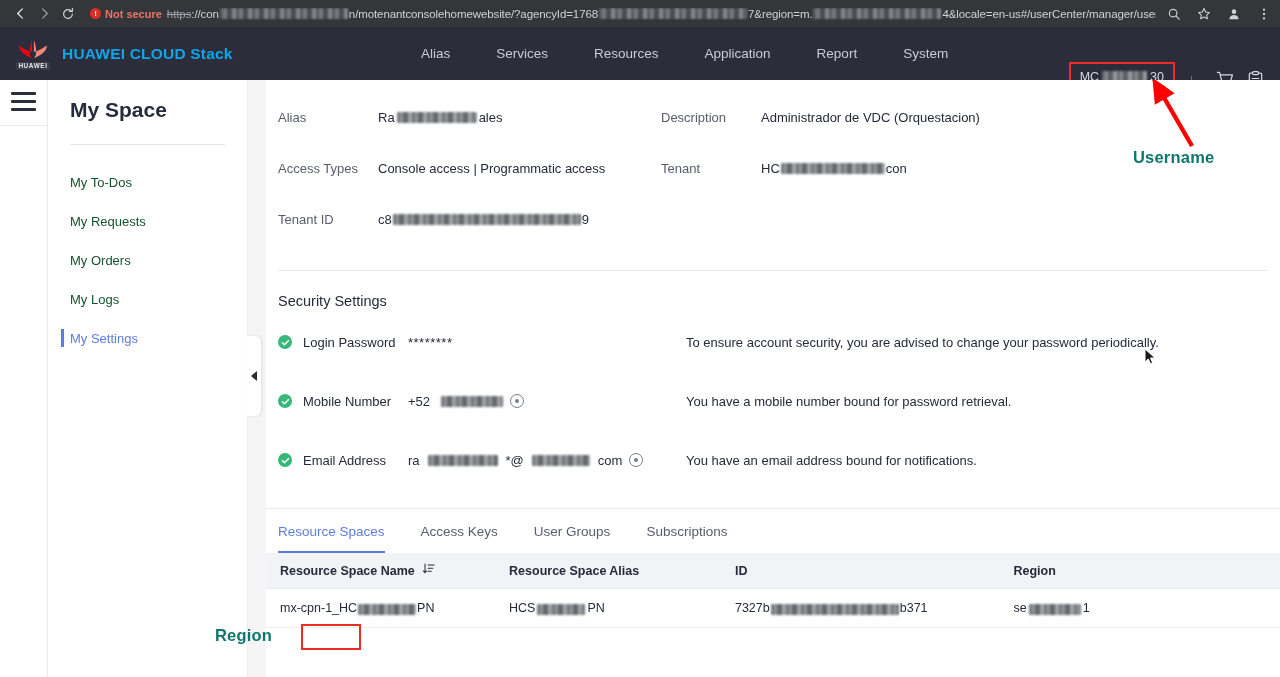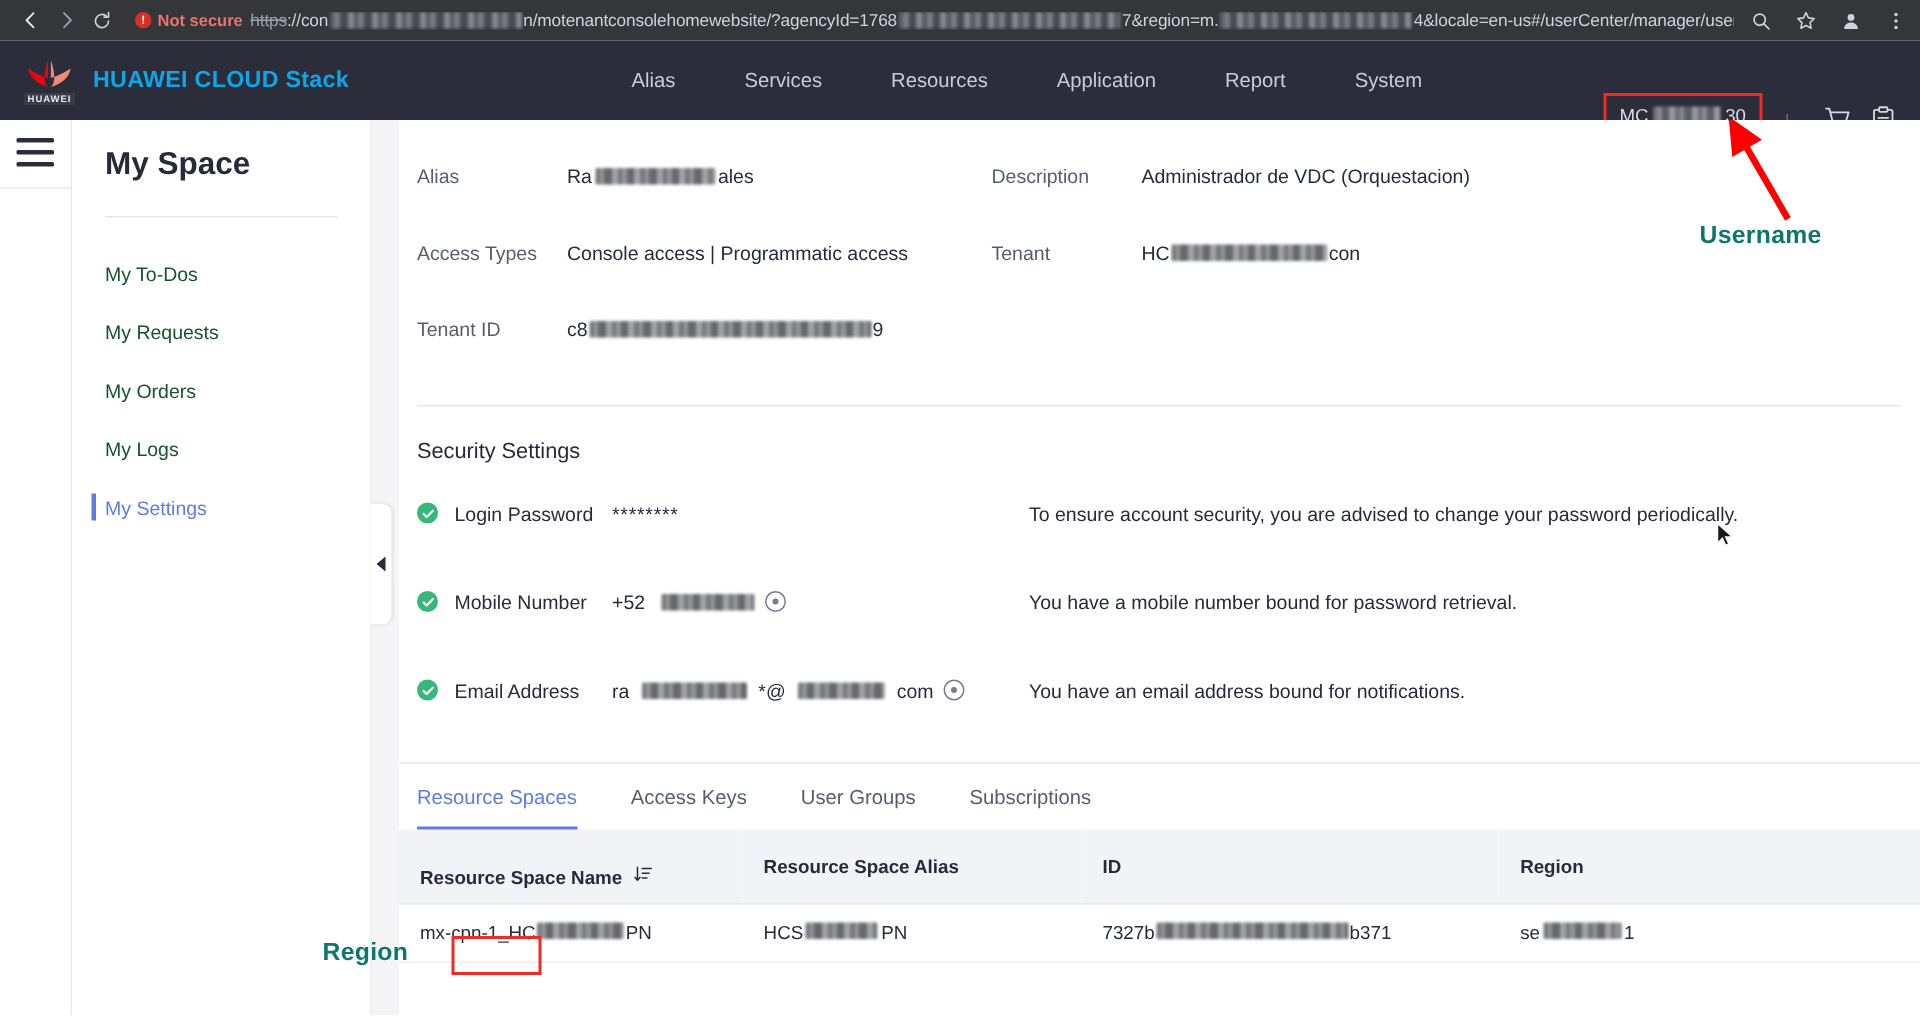--- a/index.html
+++ b/index.html
@@ -179,23 +179,23 @@
   .tbl{width:100%;border-collapse:collapse;table-layout:fixed;}
   .tbl th{
     background:#f2f3ف7;background:#f2f3f7;text-align:left;font-size:12.5px;color:#252b3a;
     font-weight:bold;padding:10px 0 10px 14px;border-bottom:1px solid #e8e8ee;
     box-sizing:border-box;white-space:nowrap;
   }
   .tbl td{
     font-size:12.5px;color:#252b3a;padding:12px 0 12px 14px;border-bottom:1px solid #eceef2;
     box-sizing:border-box;white-space:nowrap;overflow:hidden;
   }
-  .th-sort{display:inline-flex;align-items:center;gap:7px;margin-top:14px;}
+  .th-sort{display:inline-flex;align-items:center;gap:7px;}
   .sort-ico{display:inline-block;}
-  .cell-flex{display:flex;align-items:flex-start;}
+  .cell-flex{display:flex;align-items:flex-end;}
 
   .cursor{position:absolute;left:878px;top:268px;width:13px;height:18px;}
 </style>
 </head>
 <body>
 
 <div class="app">
 
   <div class="browser-bar">
     <div class="nav-btn back">

